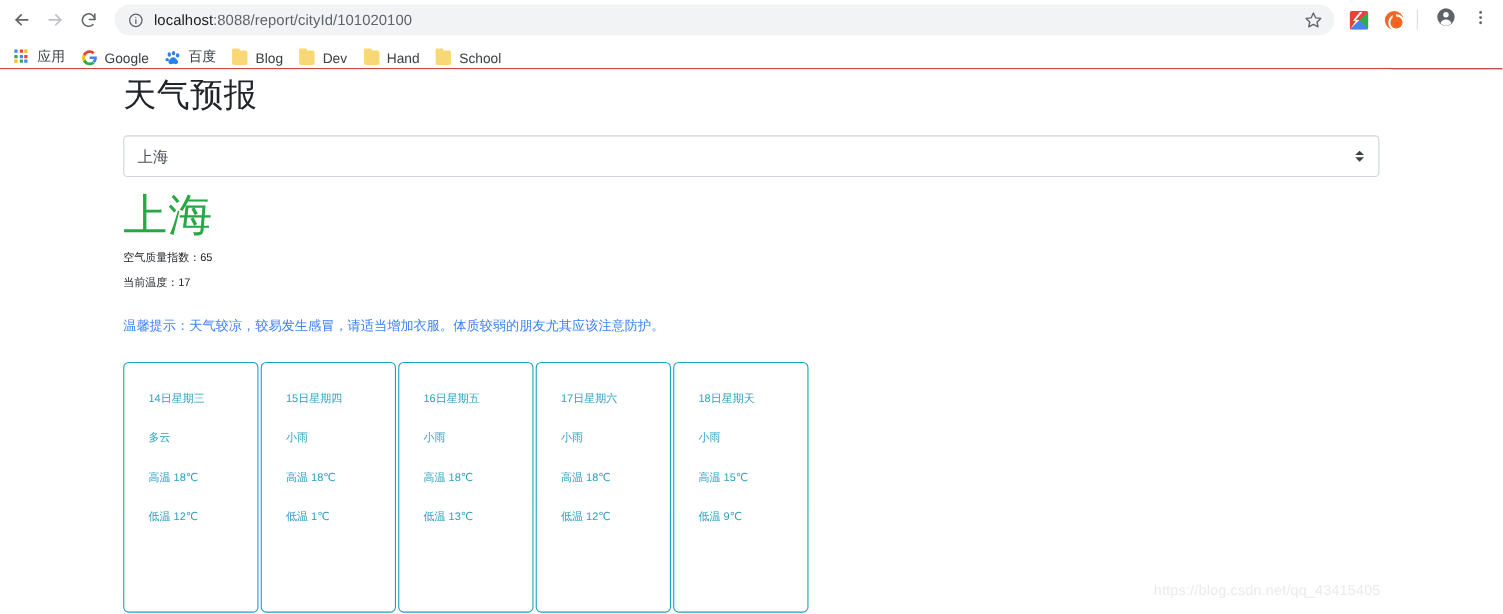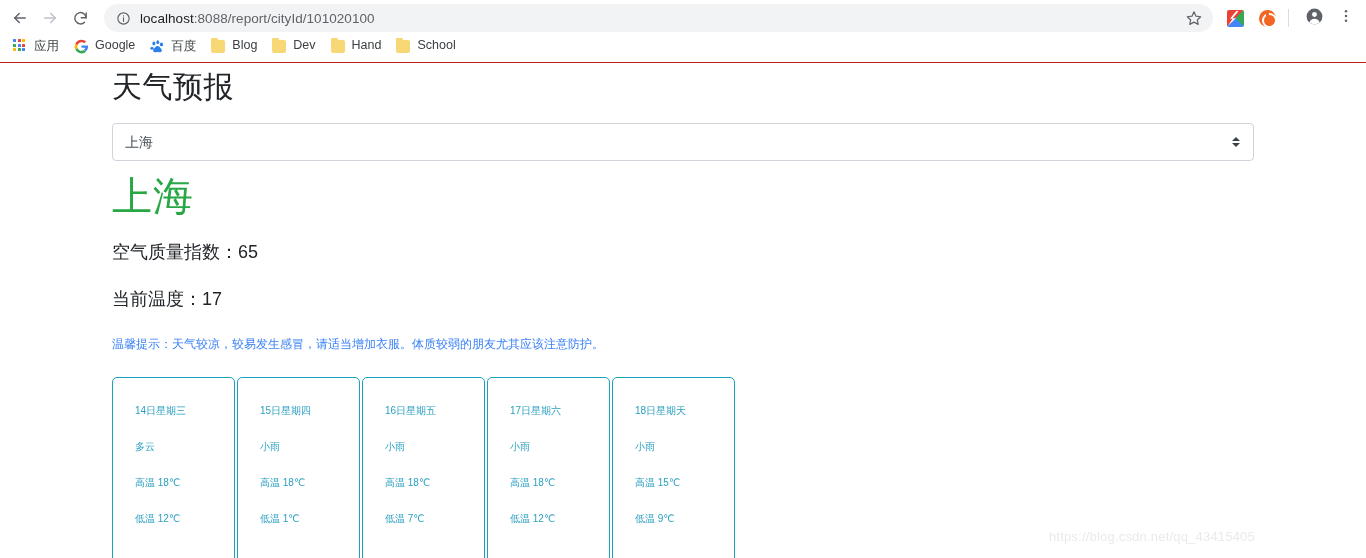--- a/index.html
+++ b/index.html
@@ -108,21 +108,21 @@
   }
 
   #bookmarks-row {
     height: 26px;
     display: flex;
     align-items: center;
     padding: 0 8px;
   }
   .bm-item {
     display: flex;
-    align-items: flex-start;
+    align-items: flex-end;
     height: 22px;
     padding: 0 8px 0 4px;
     border-radius: 4px;
     margin-right: 2px;
   }
   .bm-label {
     font-size: 12.5px;
     color: #3c4043;
     margin-left: 6px;
     white-space: nowrap;
@@ -209,23 +209,23 @@
   }
   #city-heading {
     font-size: 40px;
     font-weight: 400;
     color: #28a745;
     margin: 12px 0 0 0;
     line-height: 1.15;
     letter-spacing: 1px;
   }
   .info-line {
-    font-size: 18px;
+    font-size: 10px;
     color: #212529;
-    margin: 20px 0 0 0;
+    margin: 8px 0 0 0;
     line-height: 1.5;
   }
   .tip-line {
     font-size: 12px;
     color: #3b82f6;
     margin: 22px 0 0 0;
     line-height: 1.5;
   }
 
   
@@ -451,21 +451,21 @@
         <div class="fc-line">小雨</div>
         <div class="fc-line">高温 18℃</div>
         <div class="fc-line">低温 1℃</div>
 
       </div>
 
       <div class="fc-card">
         <div class="fc-line">16日星期五</div>
         <div class="fc-line">小雨</div>
         <div class="fc-line">高温 18℃</div>
-        <div class="fc-line">低温 7℃</div>
+        <div class="fc-line">低温 13℃</div>
 
       </div>
 
       <div class="fc-card">
         <div class="fc-line">17日星期六</div>
         <div class="fc-line">小雨</div>
         <div class="fc-line">高温 18℃</div>
         <div class="fc-line">低温 12℃</div>
 
       </div>

